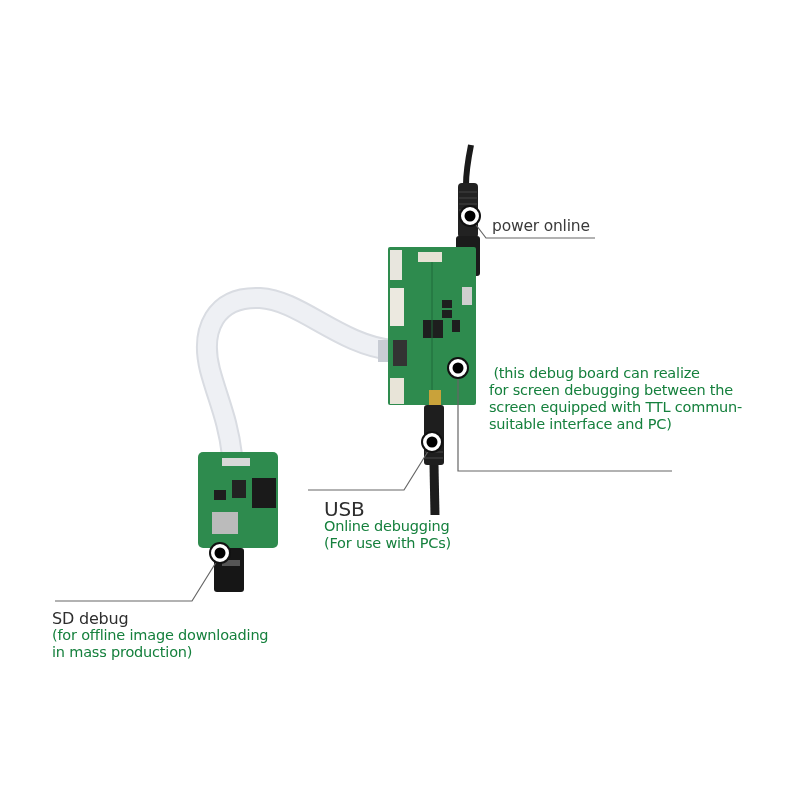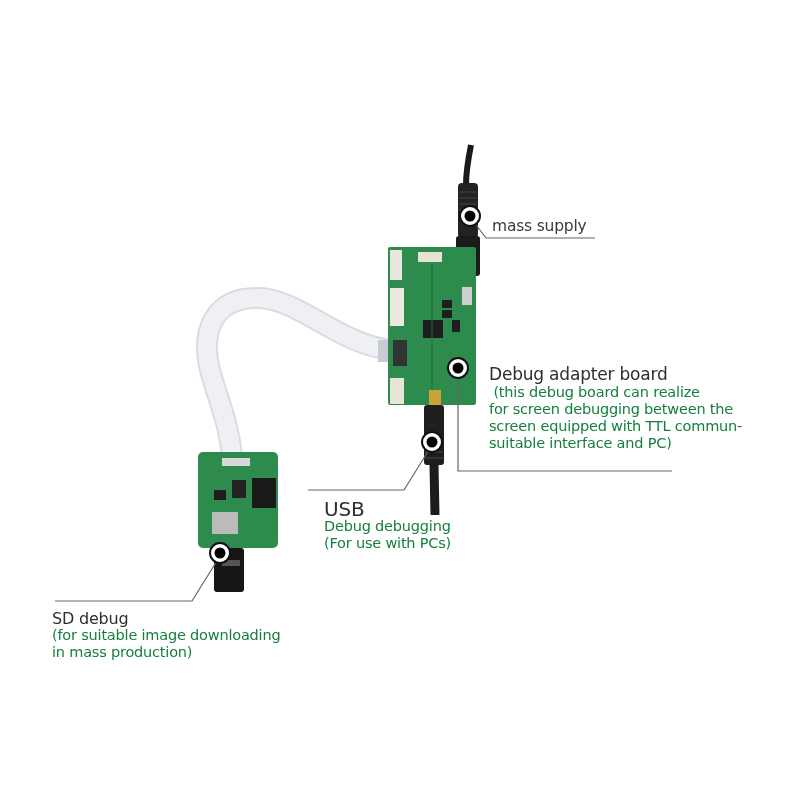--- a/index.html
+++ b/index.html
@@ -98,34 +98,33 @@
     <circle cx="432" cy="442" r="10" fill="#fff" stroke="#111" stroke-width="2"></circle>
     <circle cx="432" cy="442" r="5.5" fill="#000"></circle>
   </g>
   <g>
     <circle cx="220" cy="553" r="10" fill="#fff" stroke="#111" stroke-width="2"></circle>
     <circle cx="220" cy="553" r="5.5" fill="#000"></circle>
   </g>
 </svg>
 
 <div id="label-power" class="label">
-  <span>mass supply</span>
+  <span>power online</span>
 </div>
 
 <div id="label-debug" class="label">
-  <div class="title">Debug adapter board</div>
   <div class="desc" style="white-space:pre"> (this debug board can realize</div>
   <div class="desc">for screen debugging between the</div>
   <div class="desc">screen equipped with TTL commun-</div>
   <div class="desc">suitable interface and PC)</div>
 </div>
 
 <div id="label-usb" class="label">
   <div class="title">USB</div>
-  <div class="desc">Debug debugging</div>
+  <div class="desc">Online debugging</div>
   <div class="desc">(For use with PCs)</div>
 </div>
 
 <div id="label-sd" class="label">
   <div class="title">SD debug</div>
-  <div class="desc">(for suitable image downloading</div>
+  <div class="desc">(for offline image downloading</div>
   <div class="desc">in mass production)</div>
 </div>
 
 </body></html>

